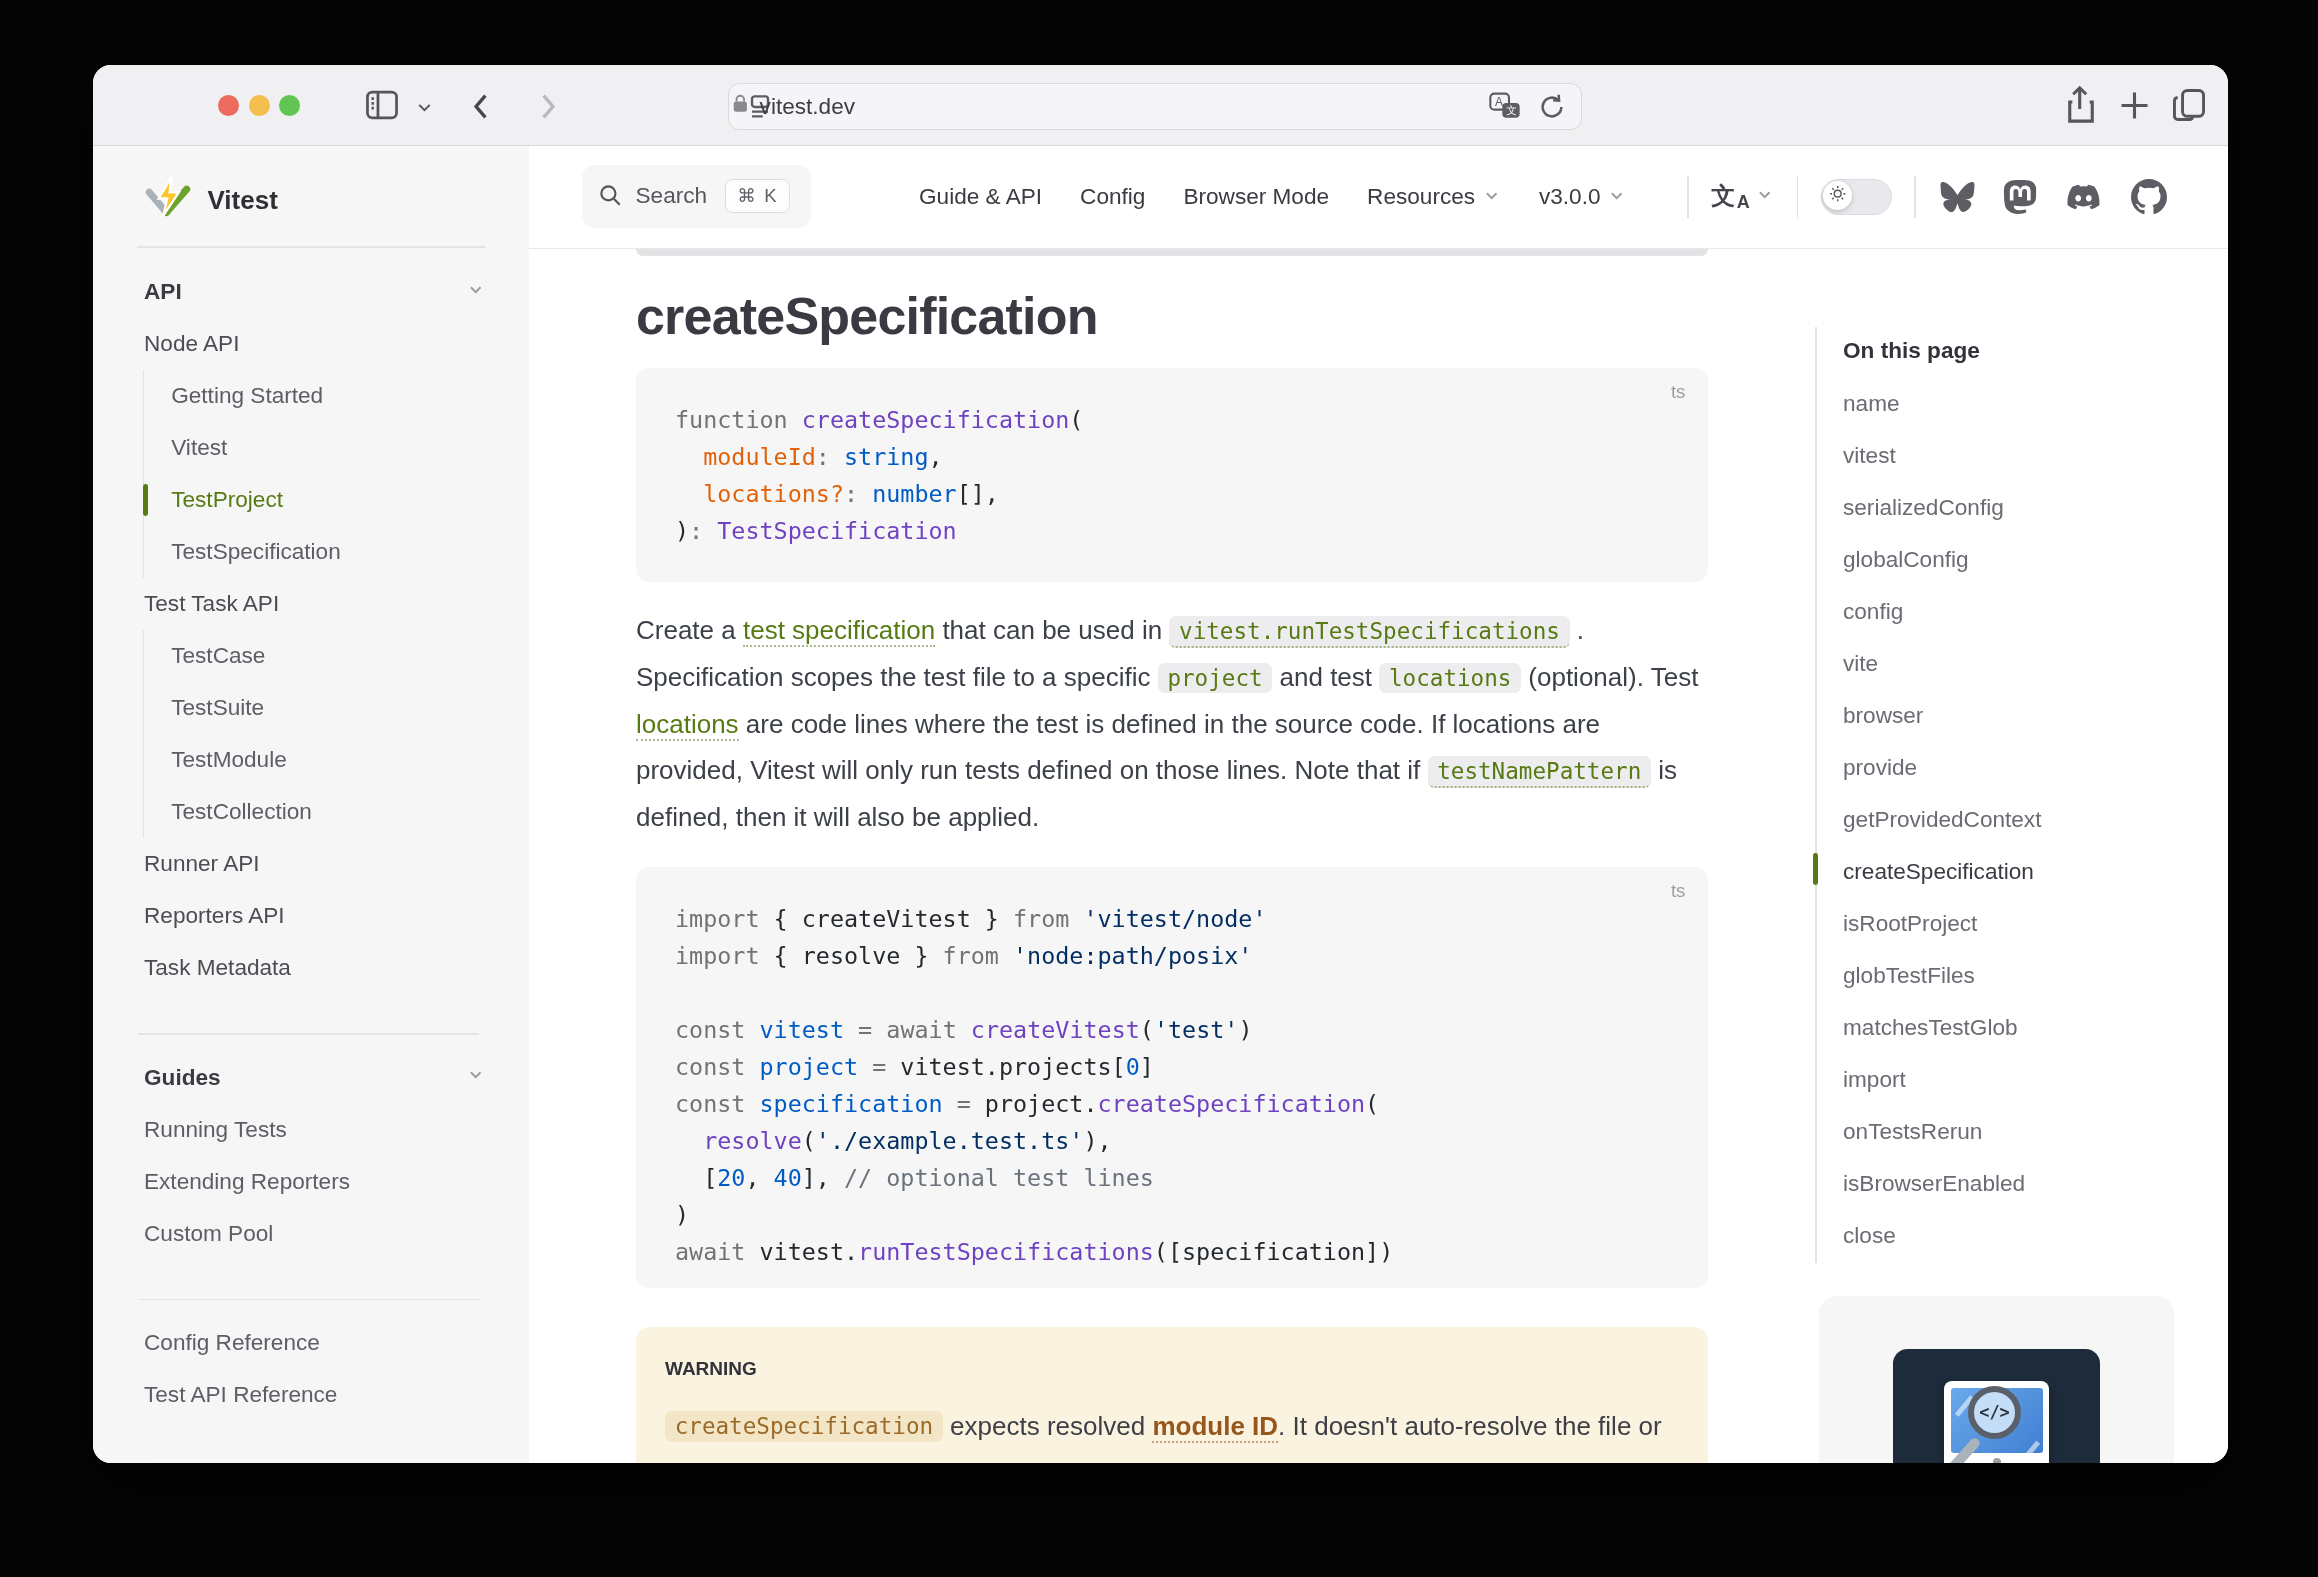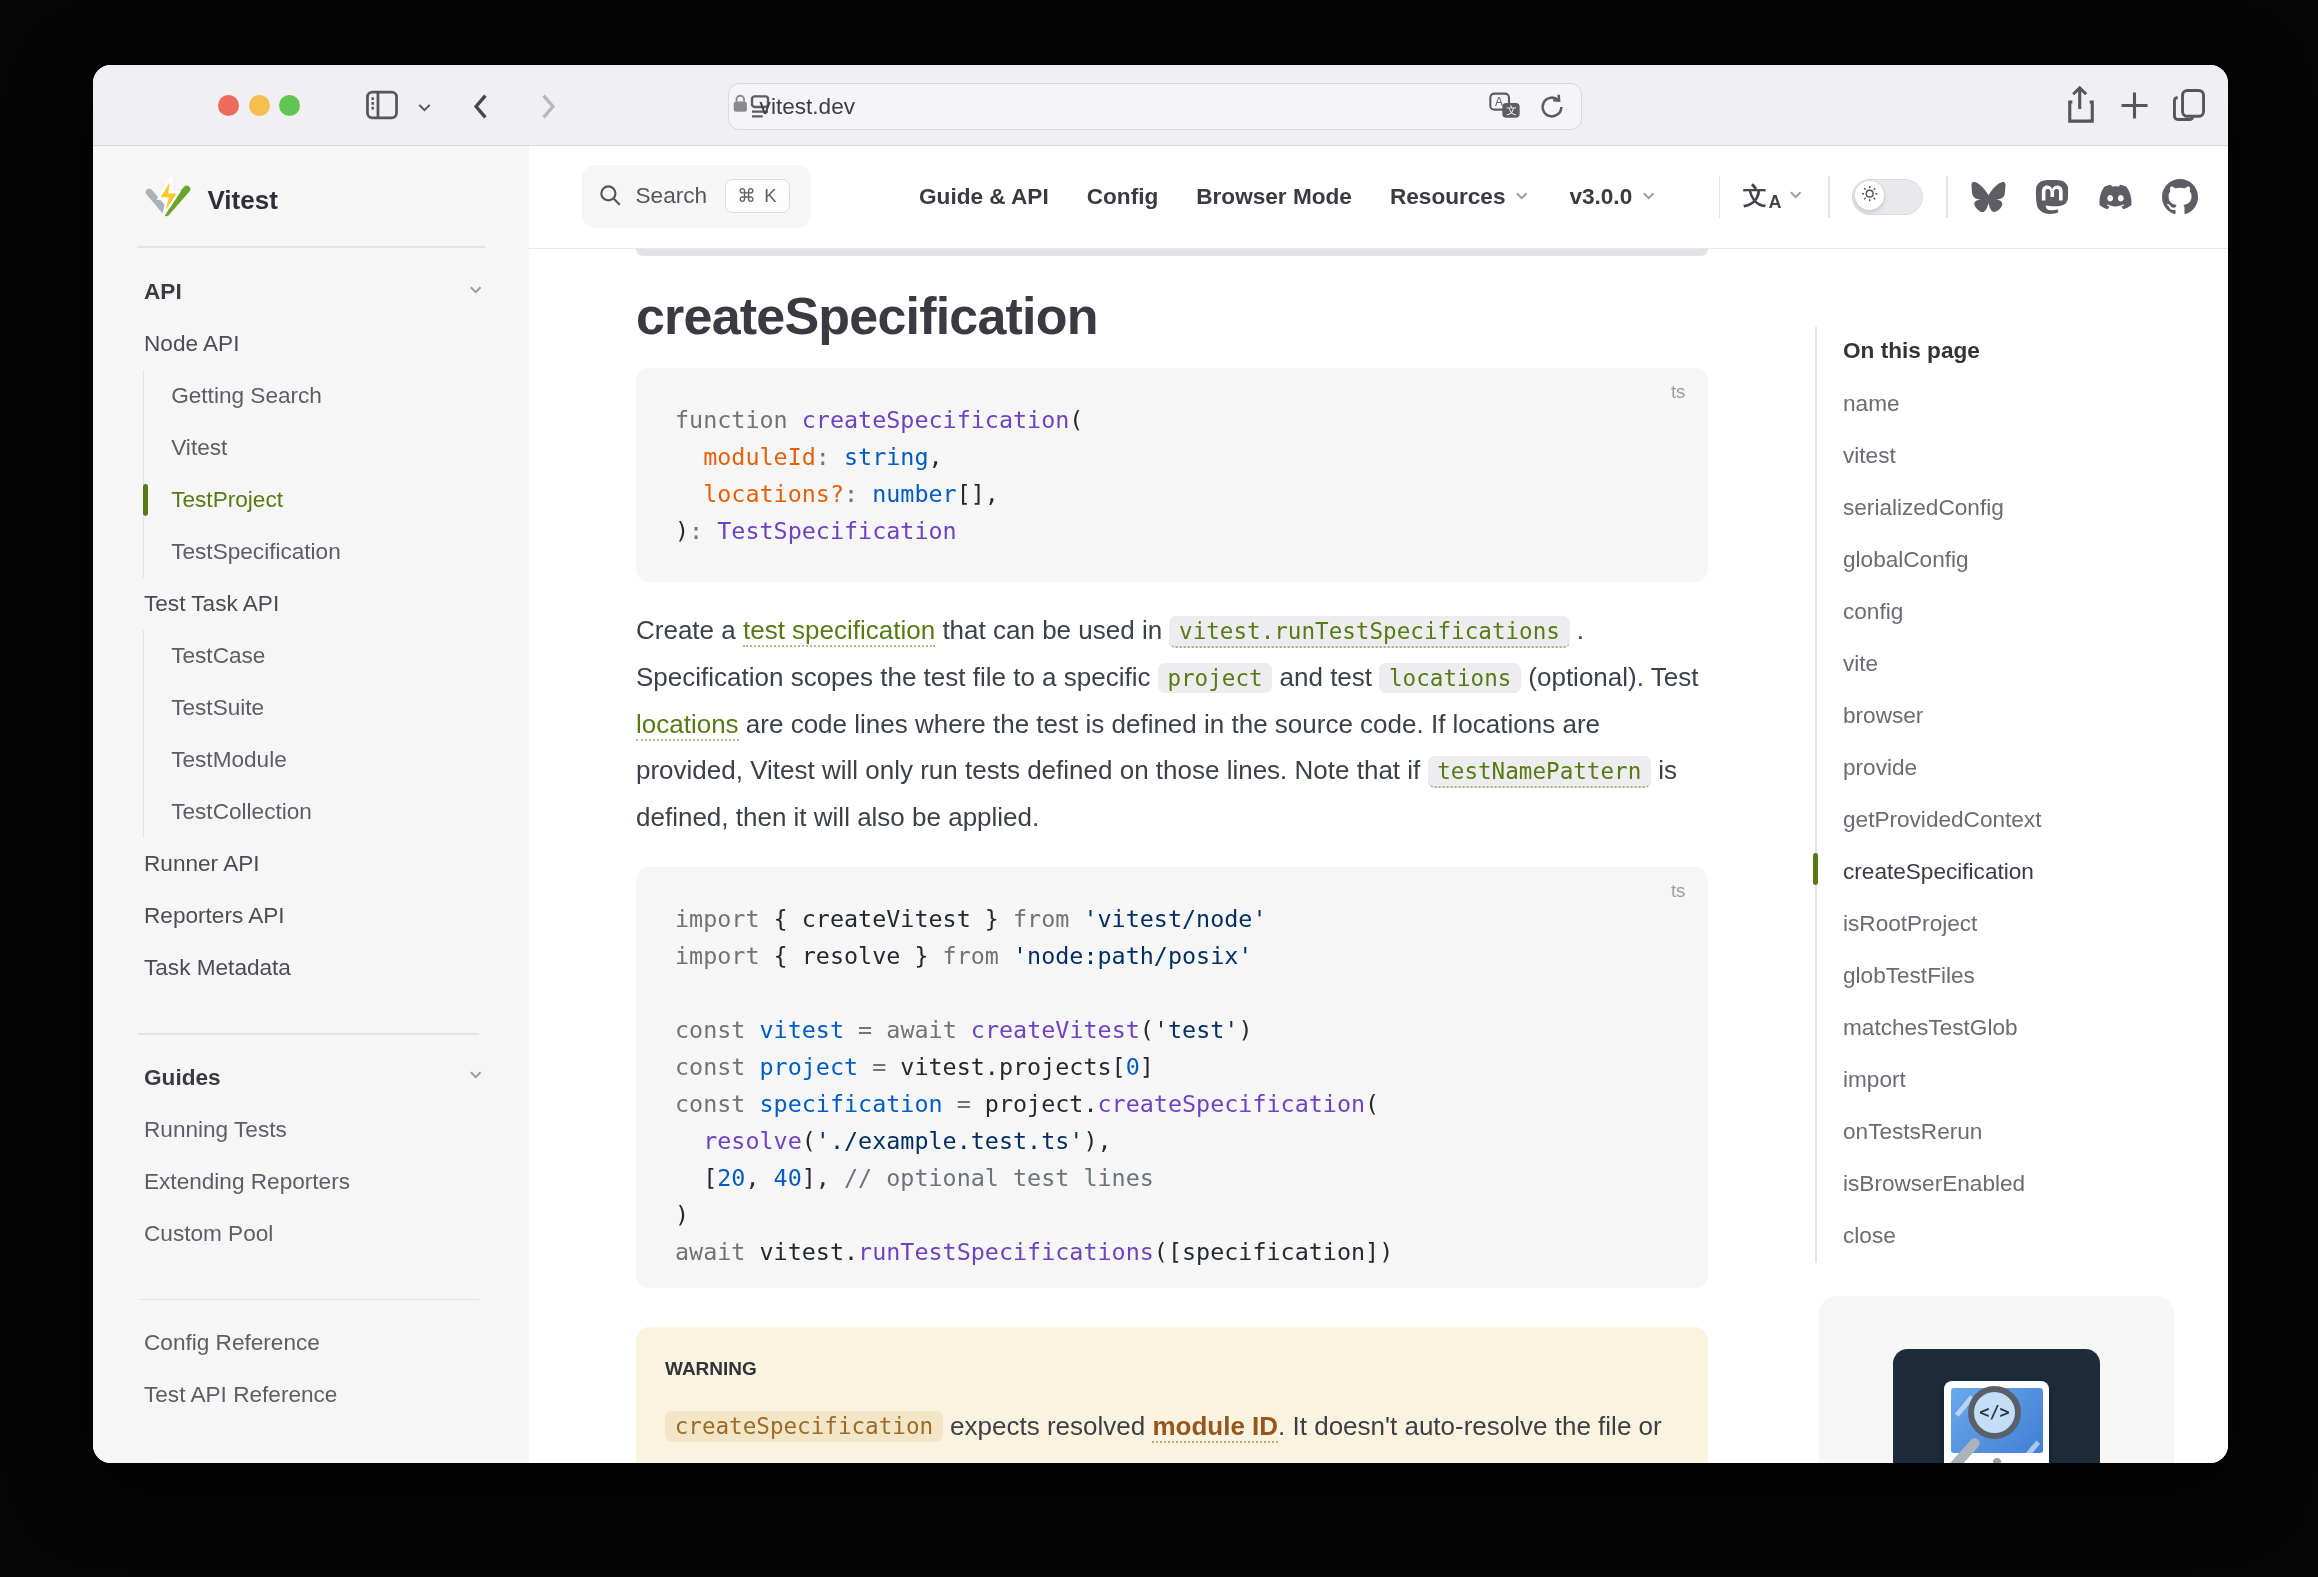--- a/index.html
+++ b/index.html
@@ -33,21 +33,21 @@
   .site-nav { position:absolute; left:0; top:0; right:0; height:103px; background:#fff;
     border-bottom:1.6px solid #e8e8ea; }
   .search-pill { position:absolute; left:53px; top:18.6px; width:229px; height:63px;
     background:#f6f6f7; border-radius:13px; display:flex; align-items:center; gap:13px;
     padding:0 14.5px; color:#55555c; }
   .search-pill .lbl { font-size:22.6px; }
   .kbd { margin-left:4.8px; background:#fdfdfe; border:1.6px solid #dddde1; border-radius:8px;
     padding:4.8px 11.3px; font-size:18.6px; color:#5f5f66; letter-spacing:1.6px; }
   .nav-row { position:absolute; left:390px; top:0; height:101px; display:flex;
     align-items:center; }
-  .nav-link { display:flex; align-items:center; gap:6.5px; font-size:22.6px; font-weight:700;
+  .nav-link { display:flex; align-items:center; gap:6.5px; font-size:22.6px; font-weight:400;
     color:#3a3a42; margin-right:38px; cursor:pointer; }
   .nav-link .chev { color:#9a9aa1; margin-top:3.2px; }
   .nav-sep { width:1.6px; height:42px; background:#e4e4e7; margin:0 22.6px; }
   .lang-btn { display:flex; align-items:center; gap:4.8px; color:#45444b; cursor:pointer; }
   .lang-glyph { font-size:24px; font-weight:600; }
   .lang-a { font-size:18px; font-weight:700; margin-left:-3.2px; margin-top:11.3px; }
   .theme-toggle { width:71px; height:36px; background:#e9e8ed; border:1.6px solid #dcdbe0;
     border-radius:19.4px; position:relative; cursor:pointer; }
   .knob { position:absolute; left:1.6px; top:1.6px; width:29px; height:29px; background:#fff;
     border-radius:50%; box-shadow:0 1.6px 4.8px rgba(0,0,0,.2); display:flex; align-items:center;
@@ -237,21 +237,21 @@
       <div class="sb-divider0"></div>
       <div class="sb-nav" id="sidebar-nav">
           <div class="sb-section">
             <span>API</span>
             <span class="chev"><svg width="19.4" height="19.4" viewBox="0 0 24 24" fill="none" stroke="currentColor" stroke-width="2.4">
                 <polyline points="6 9 12 15 18 9"></polyline>
               </svg></span>
           </div>
           <div class="sb-link strong">Node API</div>
           <div class="sb-group">
-            <div class="sb-link">Getting Search</div>
+            <div class="sb-link">Getting Started</div>
             <div class="sb-link">Vitest</div>
             <div class="sb-link active">TestProject</div>
             <div class="sb-link">TestSpecification</div>
           </div>
           <div class="sb-link strong">Test Task API</div>
           <div class="sb-group">
             <div class="sb-link">TestCase</div>
             <div class="sb-link">TestSuite</div>
             <div class="sb-link">TestModule</div>
             <div class="sb-link">TestCollection</div>

